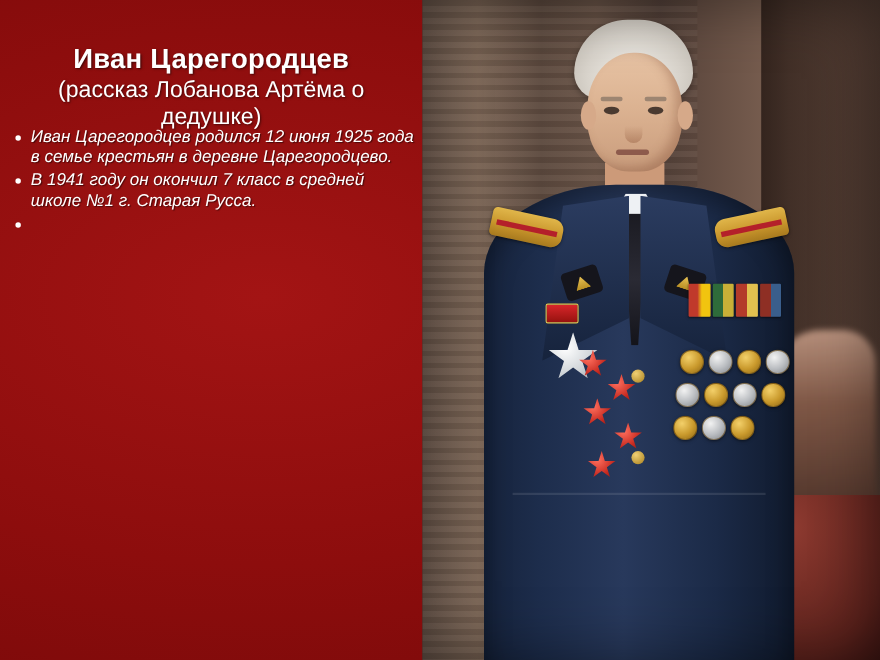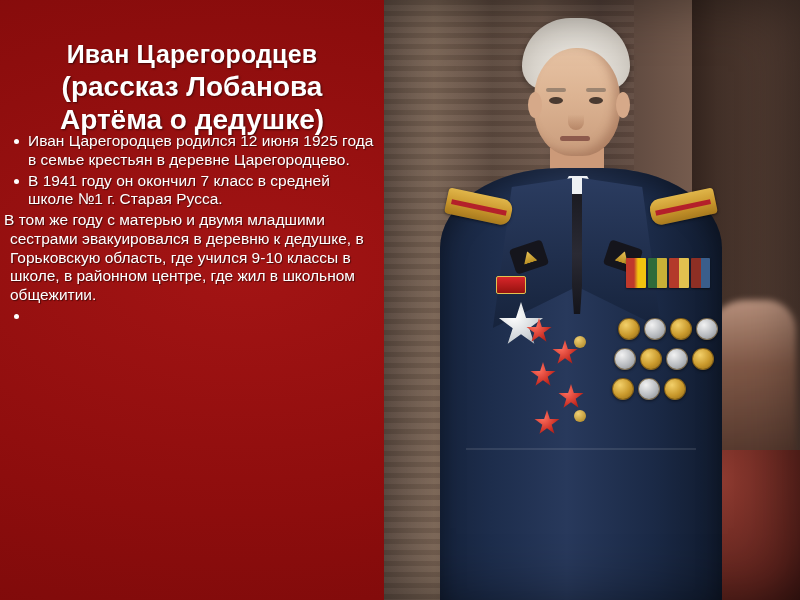--- a/index.html
+++ b/index.html
@@ -42,36 +42,37 @@
   .title-line {
     color: #ffffff;
     font-size: 25px;
     font-weight: bold;
     line-height: 1.12;
     text-shadow: 1px 1px 2px rgba(0,0,0,0.55);
     letter-spacing: 0.2px;
   }
   .title-sub {
     color: #ffffff;
-    font-size: 28px;
-    font-weight: bold;
+    font-size: 21px;
+    font-weight: normal;
     line-height: 1.18;
     text-shadow: 1px 1px 2px rgba(0,0,0,0.55);
     margin-top: 2px;
   }
 
   .bullets {
     margin: -4px 0 0 0;
     padding: 0 6px 0 10px;
     list-style: none;
   }
   .bullets li {
     position: relative;
     color: #ffffff;
     font-size: 15.5px;
+    font-style: italic;
     line-height: 1.21;
     padding-left: 18px;
     margin: 0 0 2px 0;
     text-shadow: 1px 1px 1px rgba(0,0,0,0.5);
   }
   .bullets li .dot {
     position: absolute;
     left: 4px;
     top: 7px;
     width: 5px;
@@ -383,24 +384,20 @@
 
     <ul class="bullets">
       <li>
         <span class="dot"></span>
         <span class="txt">Иван Царегородцев родился 12 июня 1925 года в семье крестьян в деревне Царегородцево.</span>
       </li>
       <li>
         <span class="dot"></span>
         <span class="txt">В 1941 году он окончил 7 класс в средней школе №1 г. Старая Русса.</span>
       </li>
-      <li class="flush">
-        
-        <span class="txt">В том же году с матерью и двумя младшими сестрами эвакуировался в деревню к дедушке, в Горьковскую область, где учился 9-10 классы в школе, в районном центре, где жил в школьном общежитии.</span>
-      </li>
       <li>
         <span class="dot"></span>
       </li>
     </ul>
   </div>
 
   <div class="photo">
     <div class="photo-bg"></div>
     <div class="panel-right"></div>
     <div class="bg-figure"></div>

